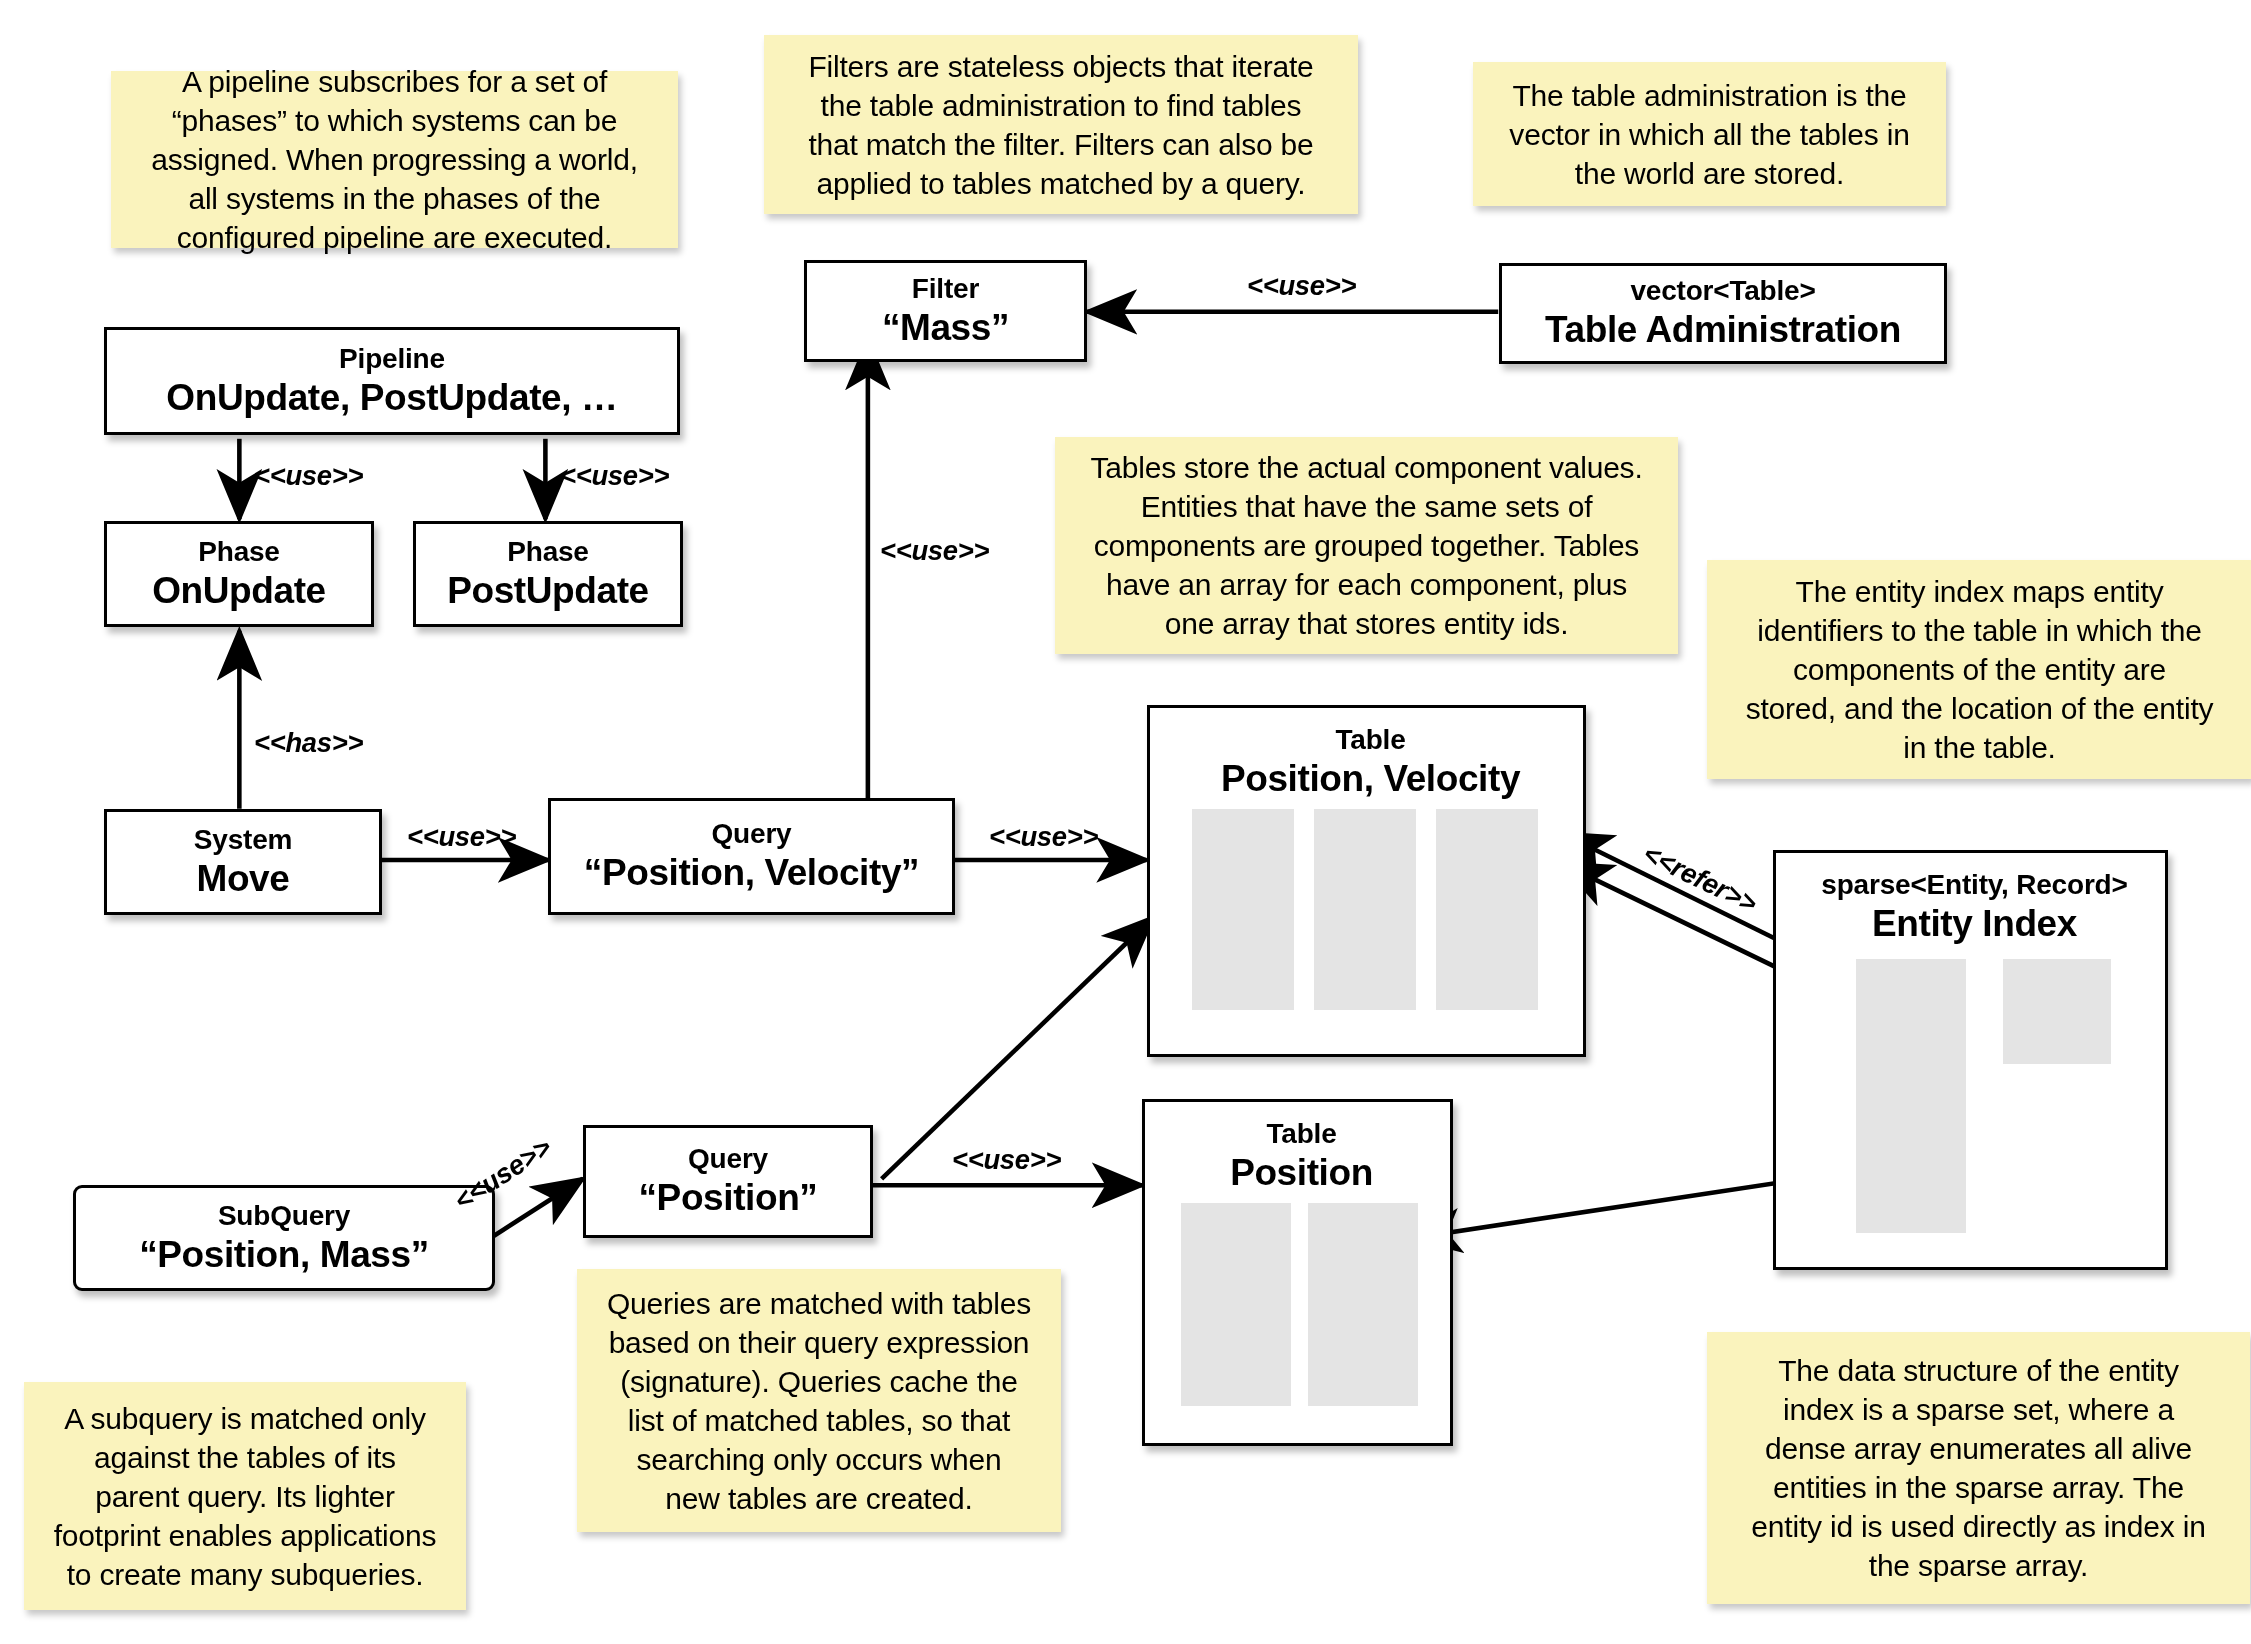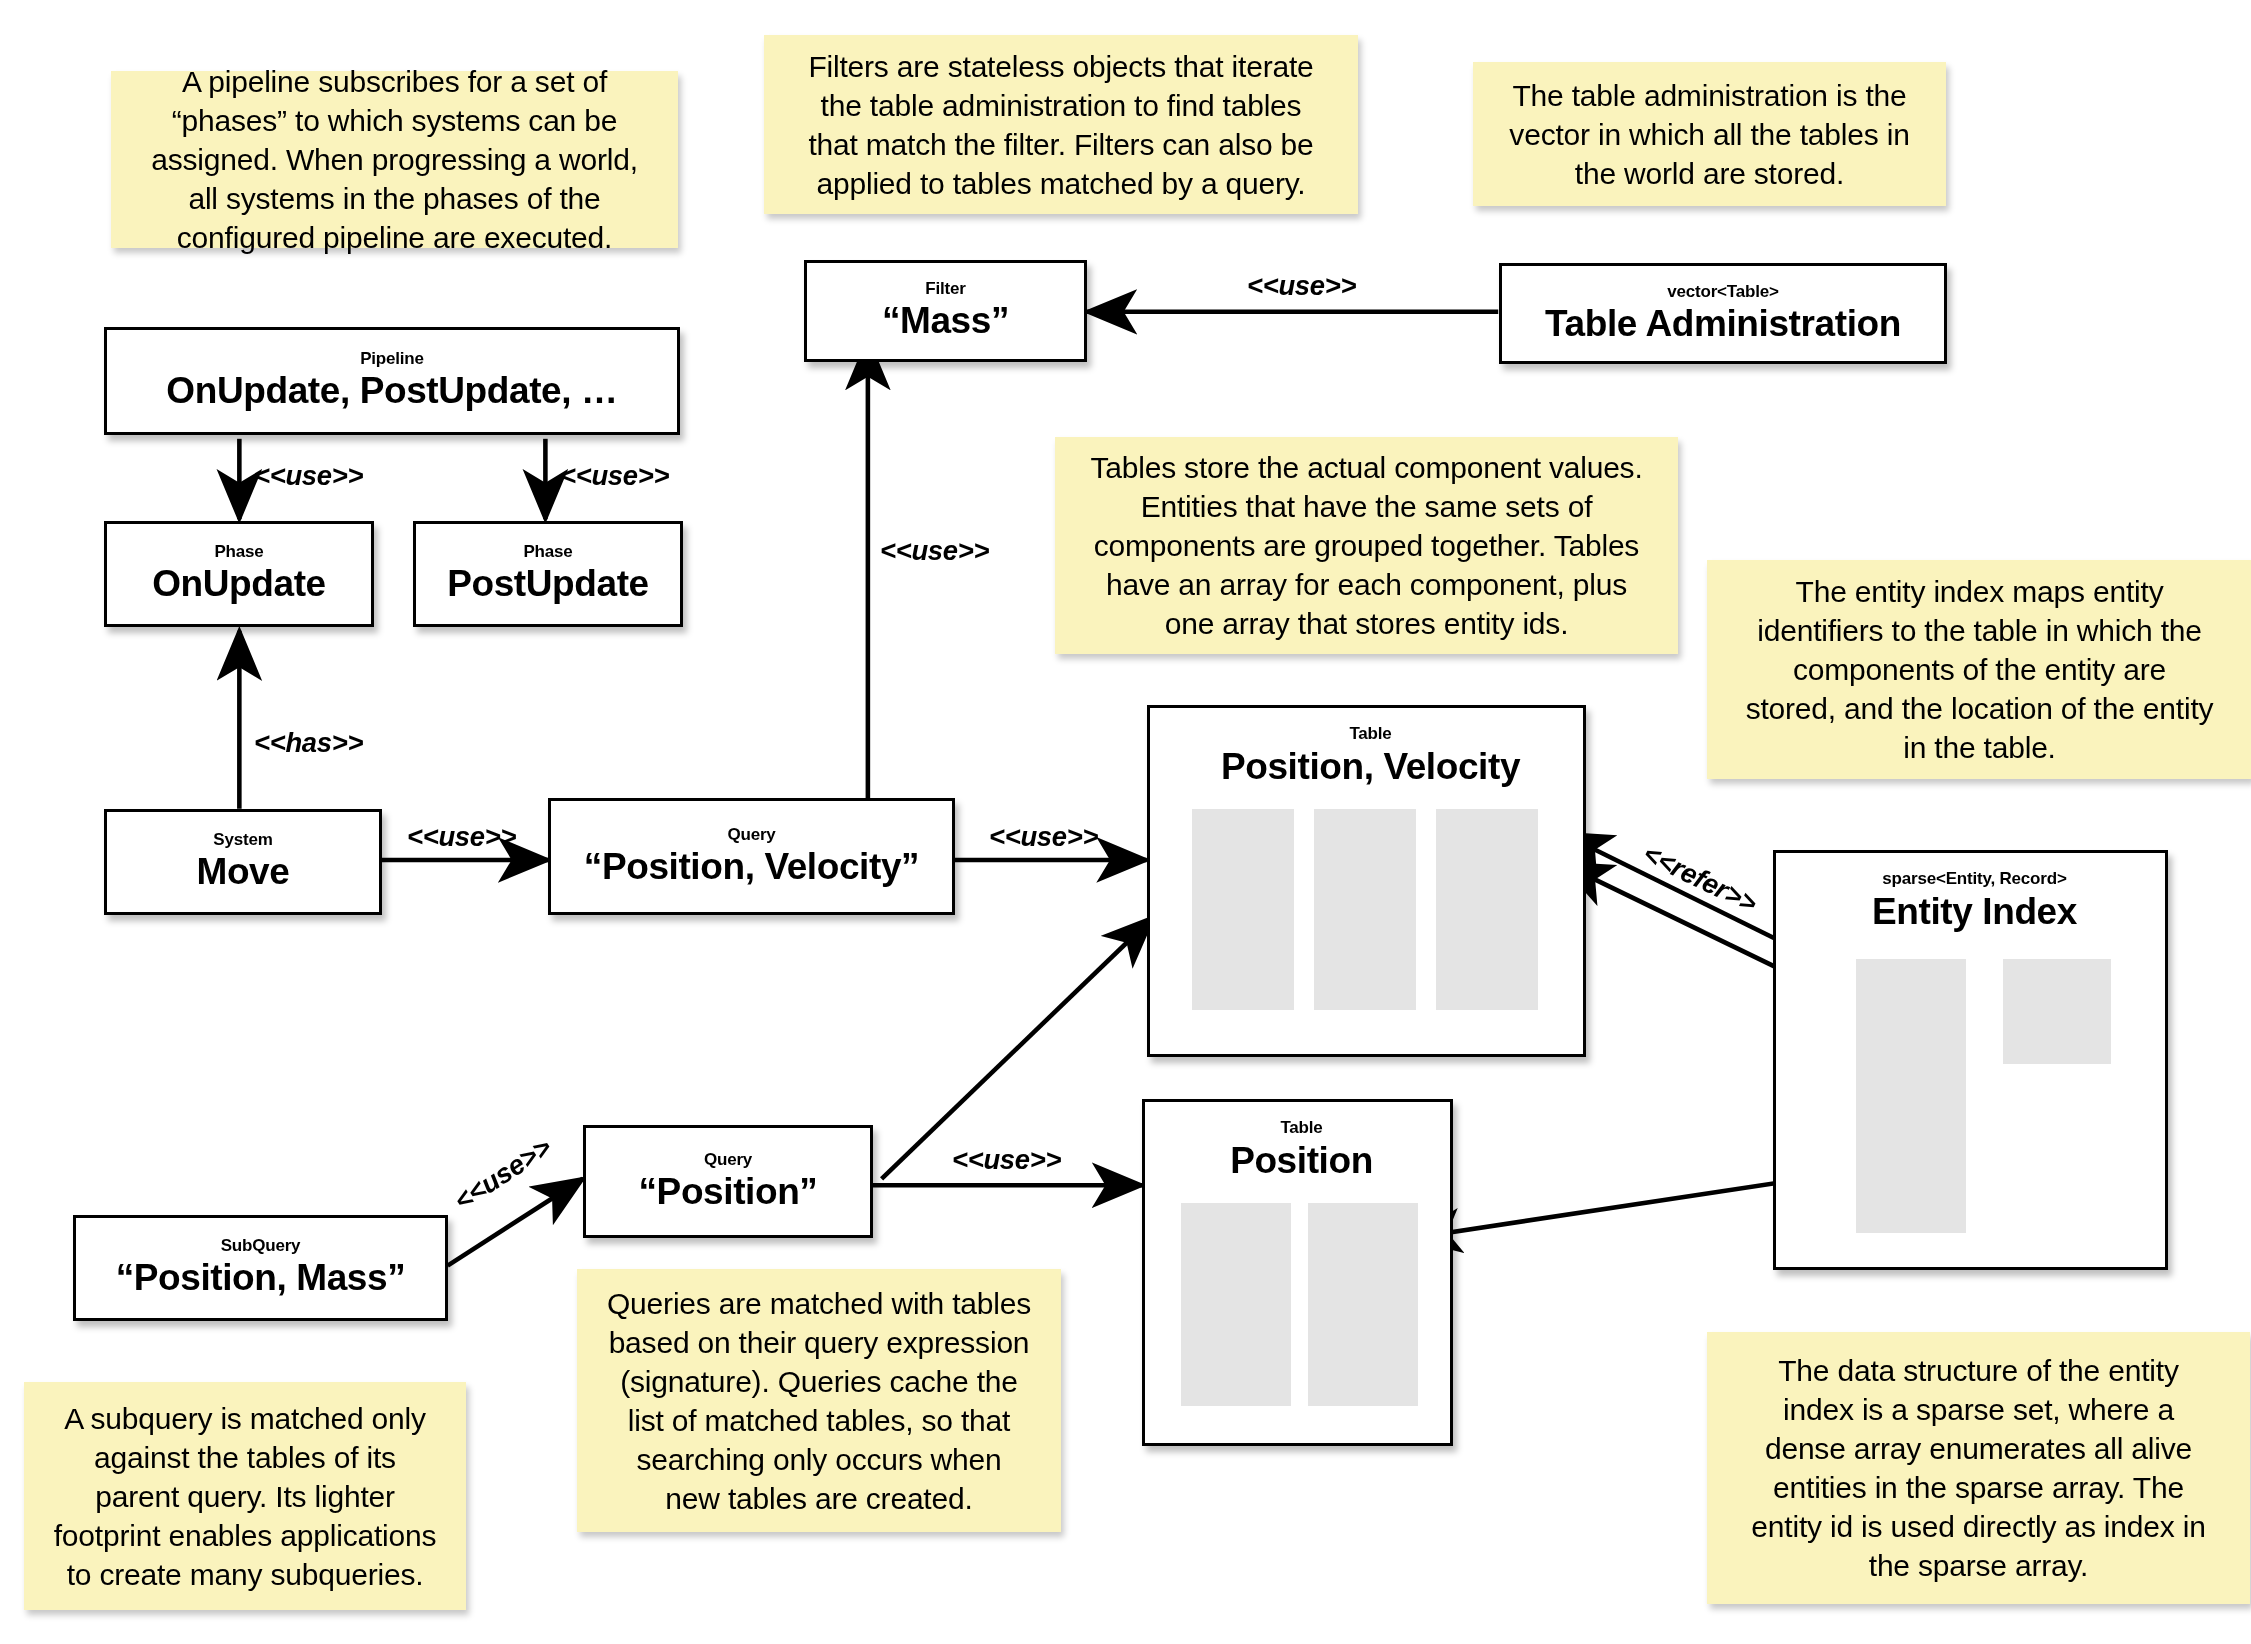--- a/index.html
+++ b/index.html
@@ -41,21 +41,21 @@
     border: 3.7px solid #000;
     box-sizing: border-box;
     box-shadow: 3.7px 5.5px 6.4px rgba(0,0,0,0.25);
     display: flex;
     flex-direction: column;
     align-items: center;
     padding-left: 8px;
   }
   .umlbox.center { justify-content: center; }
   .uml-stereo {
-    font-size: 17px;
+    font-size: 28px;
     font-weight: bold;
     line-height: 1.15;
     text-align: center;
     letter-spacing: -0.2px;
   }
   .uml-name {
     font-size: 37px;
     font-weight: bold;
     line-height: 1.15;
     text-align: center;
@@ -226,21 +226,21 @@
   <div class="umlbox center" style="left:804px; top:260px; width:283px; height:102px; padding:7.3px 9.1px;">
     <div class="uml-stereo">Filter</div>
     <div class="uml-name">“Mass”</div>
   </div>
 
   <div class="umlbox center" style="left:1499px; top:263px; width:448px; height:101px; padding:5.5px 9.1px;">
     <div class="uml-stereo">vector&lt;Table&gt;</div>
     <div class="uml-name">Table Administration</div>
   </div>
 
-  <div class="umlbox center" style="left:73px; top:1215px; width:375px; height:106px; padding:7.3px 9.1px;">
+  <div class="umlbox center" style="left:73px; top:1185px; width:422px; height:106px; padding:7.3px 9.1px;border-radius:9px;">
     <div class="uml-stereo">SubQuery</div>
     <div class="uml-name">“Position, Mass”</div>
   </div>
 
   <div class="umlbox center" style="left:583px; top:1125px; width:290px; height:113px; padding:7.3px 9.1px;">
     <div class="uml-stereo">Query</div>
     <div class="uml-name">“Position”</div>
   </div>
 
   <div class="umlbox tablebox" style="left:1147px; top:705px; width:439px; height:352px;">

